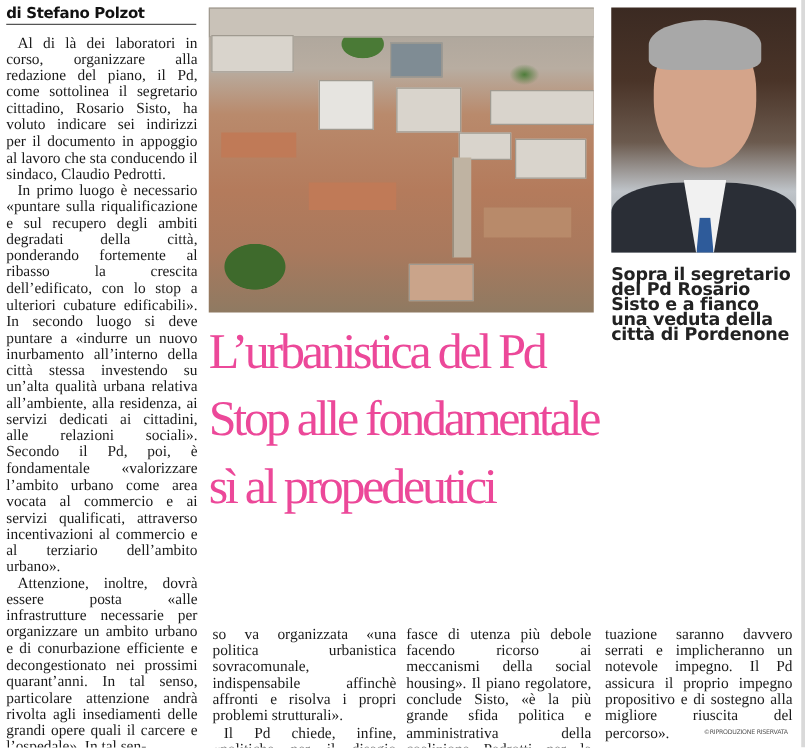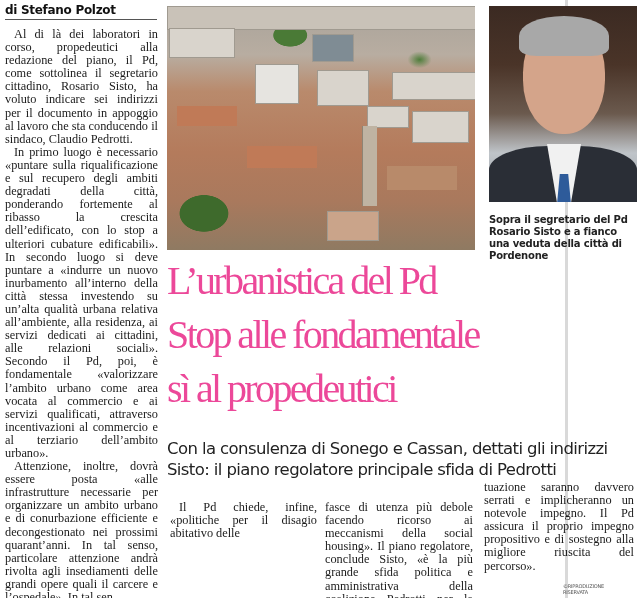--- a/index.html
+++ b/index.html
@@ -1,29 +1,29 @@
 <!DOCTYPE html>
 <html><head>
 <meta charset="utf-8">
 <style>
   html, body { margin:0; padding:0; background:#fff; }
   body { width:644px; height:598px; position:relative; overflow:hidden; color:#1a1a1a; }
-  .page { position:absolute; left:0; top:0; width:568px; height:598px; }
+  .page { position:absolute; left:0; top:0; width:644px; height:598px; }
   .right-rule { position:absolute; right:0; top:0; width:3px; height:598px; background:#d9d9d9; }
 
   .byline { position:absolute; left:5px; top:3px; width:152px; font-family:"DejaVu Sans", sans-serif; font-weight:bold; font-size:12px; letter-spacing:-0.3px; color:#111; }
   .byline-rule { position:absolute; left:5px; top:19px; width:152px; height:1px; background:#555; }
 
   .col { position:absolute; font-family:"Liberation Serif", serif; font-size:12.3px; line-height:13.1px; text-align:justify; hyphens:auto; color:#1a1a1a; }
   .col p { margin:0; text-indent:9px; }
   .col p.first { text-indent:0; }
   .col1 { left:5px; top:28px; width:153px; }
   .col2 { left:170px; top:501px; width:147px; }
   .col3 { left:325px; top:501px; width:148px; }
-  .col4 { left:484px; top:481px; width:150px; }
+  .col4 { left:484px; top:501px; width:150px; }
 
   .photo-city { position:absolute; left:167px; top:6px; width:308px; height:244px; overflow:hidden;
     background:
       radial-gradient(ellipse 40px 30px at 12% 85%, #3e6a2c 0%, #3e6a2c 60%, transparent 62%),
       radial-gradient(ellipse 30px 20px at 40% 12%, #4a7a36 0%, #4a7a36 55%, transparent 58%),
       radial-gradient(ellipse 20px 14px at 82% 22%, #4e7d3a 0%, transparent 60%),
       linear-gradient(180deg, #a9a39a 0%, #b8ada1 20%, #b98a6c 35%, #b47b5c 60%, #a9795d 80%, #8f7a62 100%);
   }
   .photo-city .bldg { position:absolute; background:#d9d4cc; border:1px solid #a09a90; }
   .photo-city .roof { position:absolute; background:#c07a57; }
@@ -31,41 +31,41 @@
 
   .photo-portrait { position:absolute; left:489px; top:6px; width:148px; height:196px; overflow:hidden;
     background: linear-gradient(180deg, #3b2a22 0%, #4a3428 30%, #6b5a4e 55%, #bfc4c9 75%, #9aa0a6 100%);
   }
   .portrait-head { position:absolute; left:34px; top:16px; width:82px; height:112px; border-radius:45% 45% 48% 48%; background:#d4a48a; }
   .portrait-hair { position:absolute; left:30px; top:10px; width:90px; height:40px; border-radius:50% 50% 20% 20%; background:#a8a8a8; }
   .portrait-suit { position:absolute; left:0; top:140px; width:148px; height:60px; background:#2a2e36; border-radius:40% 40% 0 0; }
   .portrait-shirt { position:absolute; left:58px; top:138px; width:34px; height:60px; background:#f1f1f1; clip-path:polygon(0 0,100% 0,70% 100%,30% 100%); }
   .portrait-tie { position:absolute; left:68px; top:168px; width:14px; height:30px; background:#2e5b9a; clip-path:polygon(20% 0,80% 0,100% 100%,0 100%); }
 
-  .caption { position:absolute; left:489px; top:214px; width:150px; font-family:"DejaVu Sans", sans-serif; font-weight:bold; font-size:10px; line-height:12px; letter-spacing:-0.2px; color:#222; }
+  .caption { position:absolute; left:489px; top:214px; width:150px; font-family:"DejaVu Sans", sans-serif; font-weight:bold; font-size:14px; line-height:12px; letter-spacing:-0.2px; color:#222; }
 
   .headline { position:absolute; left:167px; top:254px; width:474px; font-family:"Liberation Serif", serif; font-weight:normal; font-size:40px; line-height:54px; letter-spacing:-2.6px; color:#ec4899; }
   .headline div { white-space:nowrap; }
 
   .subhead { position:absolute; left:167px; top:438px; width:474px; font-family:"DejaVu Sans", sans-serif; font-size:16.5px; line-height:21px; letter-spacing:-0.6px; color:#222; }
   .subhead div { white-space:nowrap; }
 
   .copyright { position:absolute; left:563px; top:583px; font-family:"DejaVu Sans", sans-serif; font-size:5px; letter-spacing:-0.2px; color:#555; }
 </style>
 </head>
 <body>
 
 <div class="page">
   <div class="right-rule"></div>
 
   <div class="byline">di Stefano Polzot</div>
   <div class="byline-rule"></div>
 
   <div class="col col1">
-    <p>Al di là dei laboratori in corso, propedeutici alla redazione del piano, il Pd, come sottolinea il segretario cittadino, Rosario Sisto, ha voluto indicare sei indirizzi per il documento in appoggio al lavoro che sta conducendo il sindaco, Claudio Pedrotti.</p>
+    <p>Al di là dei laboratori in corso, organizzare alla redazione del piano, il Pd, come sottolinea il segretario cittadino, Rosario Sisto, ha voluto indicare sei indirizzi per il documento in appoggio al lavoro che sta conducendo il sindaco, Claudio Pedrotti.</p>
     <p>In primo luogo è necessario «puntare sulla riqualificazione e sul recupero degli ambiti degradati della città, ponderando fortemente al ribasso la crescita dell’edificato, con lo stop a ulteriori cubature edificabili». In secondo luogo si deve puntare a «indurre un nuovo inurbamento all’interno della città stessa investendo su un’alta qualità urbana relativa all’ambiente, alla residenza, ai servizi dedicati ai cittadini, alle relazioni sociali». Secondo il Pd, poi, è fondamentale «valorizzare l’ambito urbano come area vocata al commercio e ai servizi qualificati, attraverso incentivazioni al commercio e al terziario dell’ambito urbano».</p>
     <p>Attenzione, inoltre, dovrà essere posta «alle infrastrutture necessarie per organizzare un ambito urbano e di conurbazione efficiente e decongestionato nei prossimi quarant’anni. In tal senso, particolare attenzione andrà rivolta agli insediamenti delle grandi opere quali il carcere e l’ospedale». In tal sen-</p>
   </div>
 
   <div class="photo-city">
     <div class="bldg" style="left:0;top:0;width:308px;height:22px;background:#c9c2b8;"></div>
     <div class="bldg" style="left:2px;top:22px;width:64px;height:28px;"></div>
     <div class="bldg" style="left:88px;top:58px;width:42px;height:38px;background:#e6e4e0;"></div>
     <div class="bldg" style="left:150px;top:64px;width:50px;height:34px;"></div>
     <div class="bldg" style="left:225px;top:66px;width:82px;height:26px;"></div>
@@ -88,26 +88,23 @@
   </div>
 
   <div class="caption">Sopra il segretario del Pd Rosario Sisto e a fianco una veduta della città di Pordenone</div>
 
   <div class="headline">
     <div>L’urbanistica del Pd</div>
     <div>Stop alle fondamentale</div>
     <div>sì al propedeutici</div>
   </div>
 
-  <div class="subhead">
-    <div>Con la consulenza di Sonego e Cassan, dettati gli indirizzi</div>
-    <div>Sisto: il piano regolatore principale sfida di Pedrotti</div>
-  </div>
 
   <div class="col col2">
+    <p class="first">so va organizzata «una politica urbanistica sovracomunale, indispensabile affinchè affronti e risolva i propri problemi strutturali».</p>
     <p>Il Pd chiede, infine, «politiche per il disagio abitativo delle</p>
   </div>
 
   <div class="col col3">
     <p class="first">fasce di utenza più debole facendo ricorso ai meccanismi della social housing». Il piano regolatore, conclude Sisto, «è la più grande sfida politica e amministrativa della coalizione Pedrotti per la quale i tempi di at-</p>
   </div>
 
   <div class="col col4">
     <p class="first">tuazione saranno davvero serrati e implicheranno un notevole impegno. Il Pd assicura il proprio impegno propositivo e di sostegno alla migliore riuscita del percorso».</p>
   </div>

